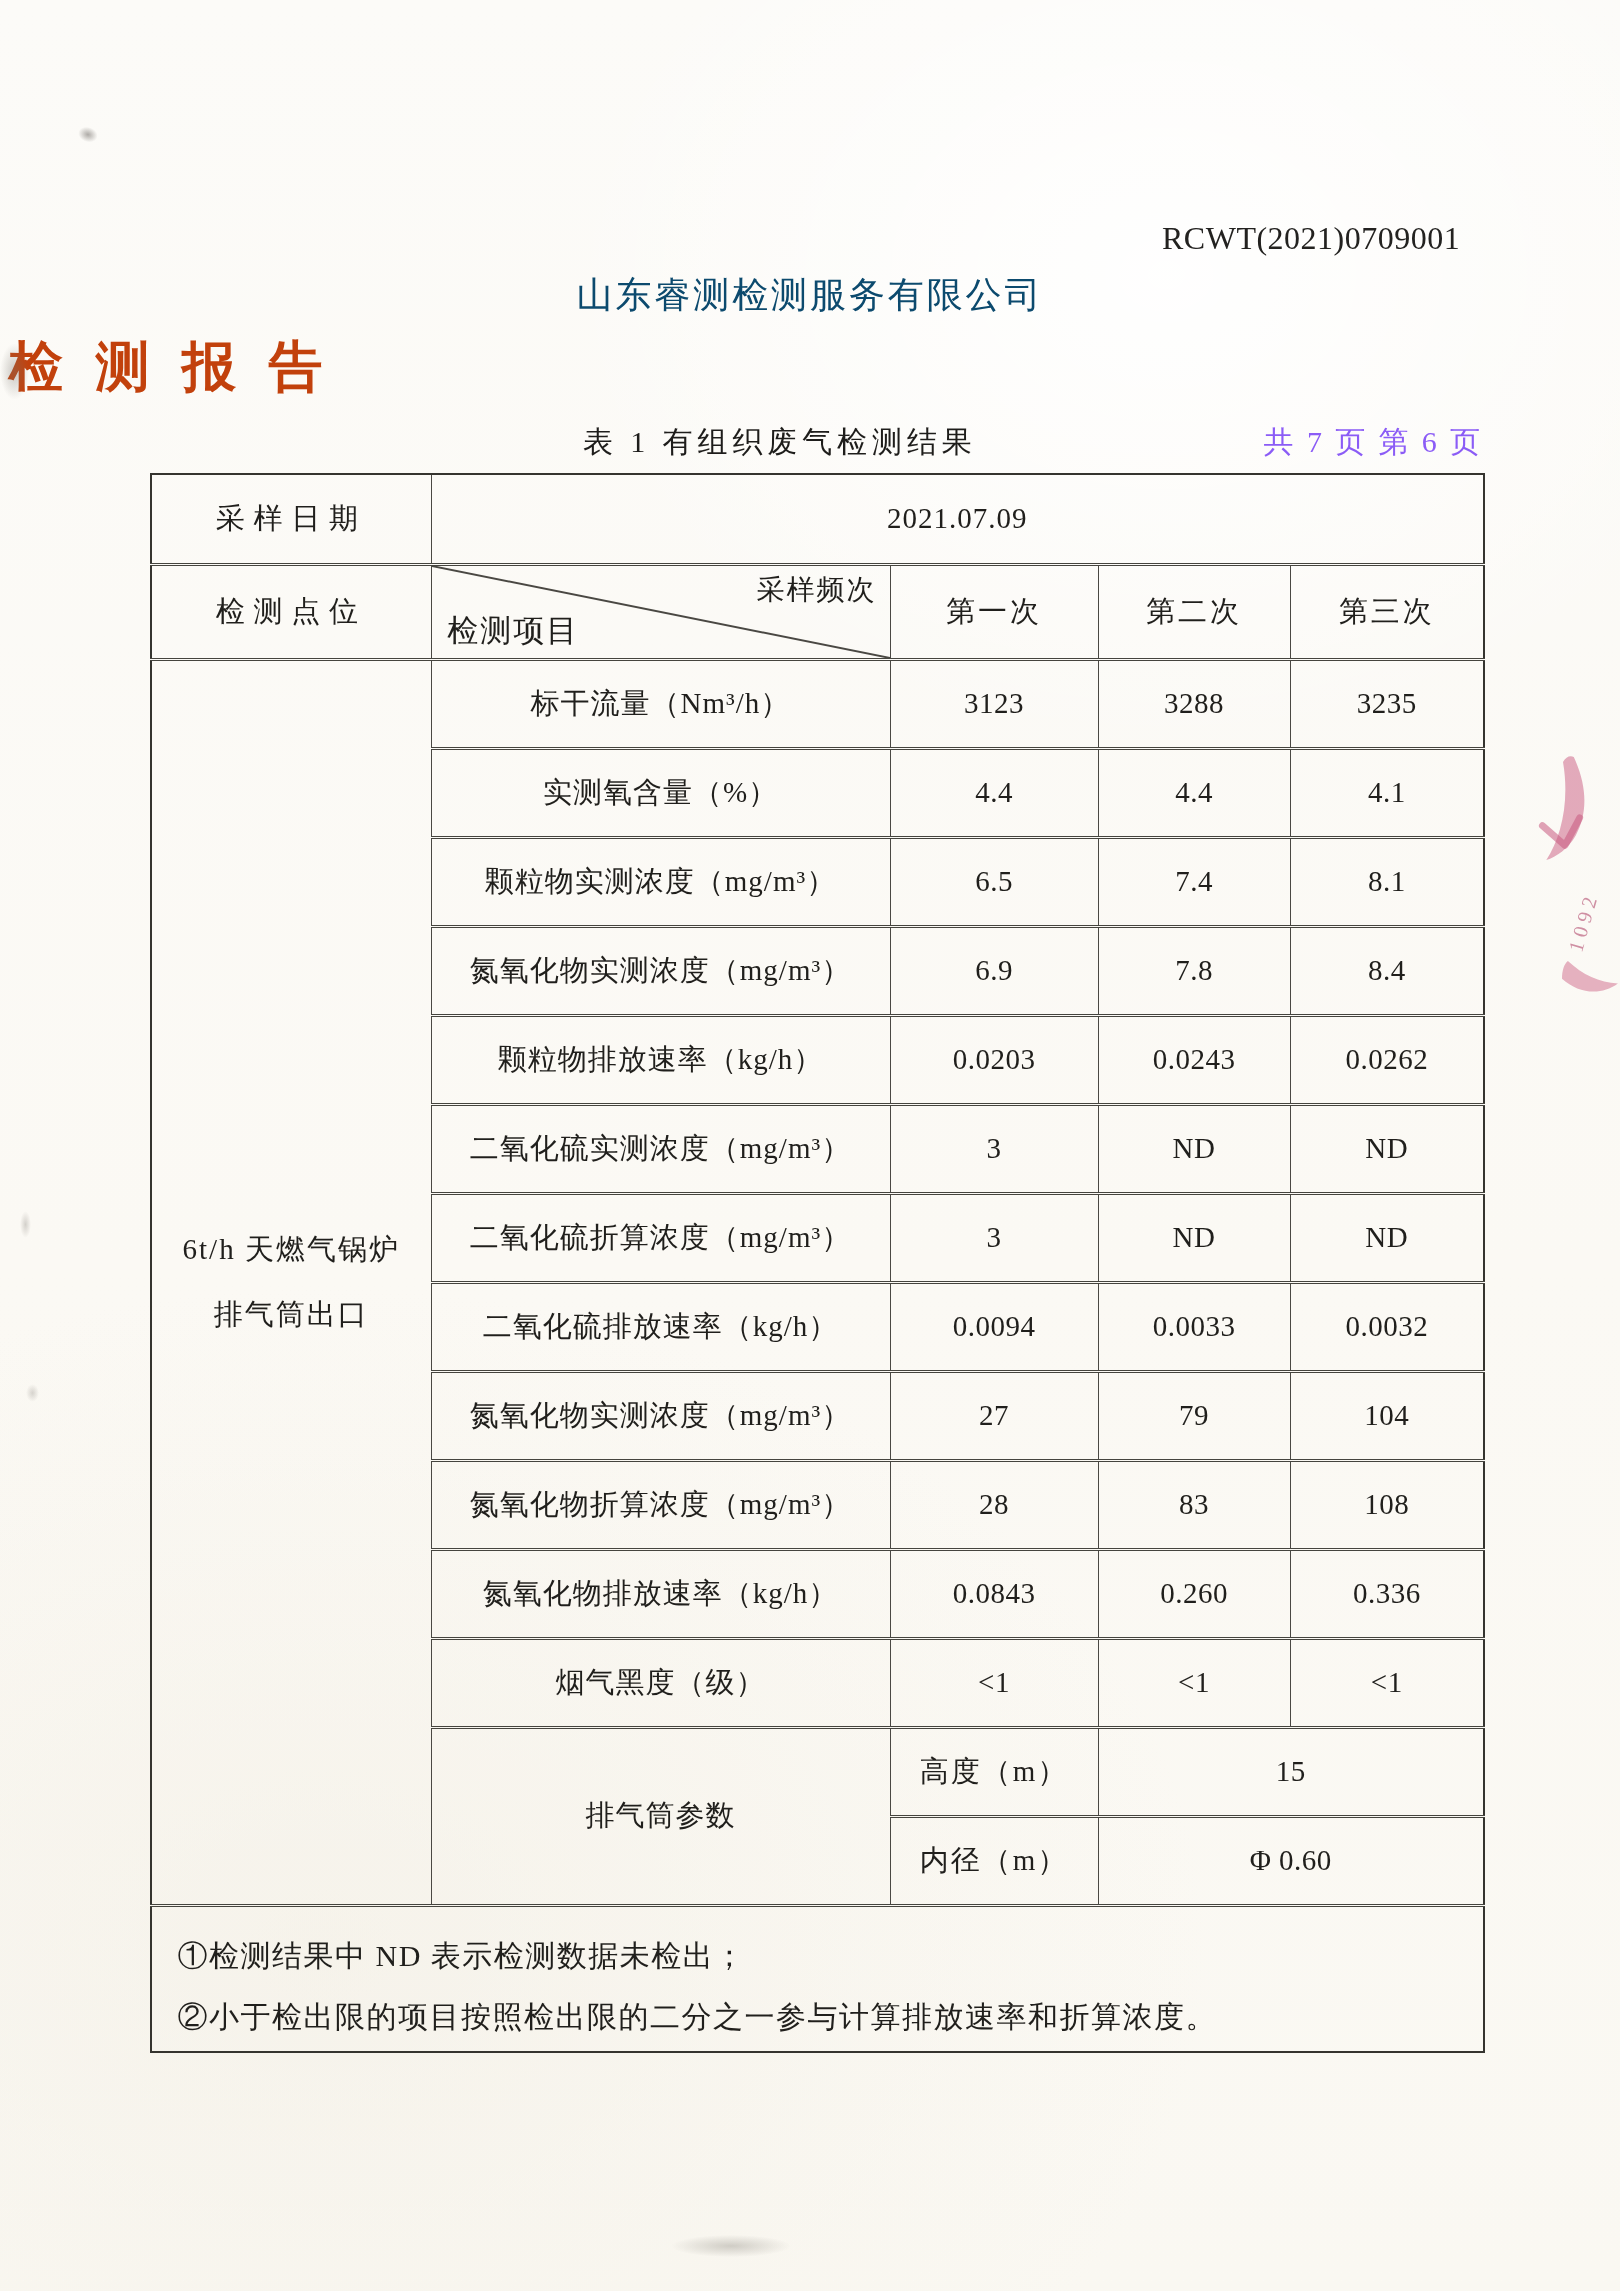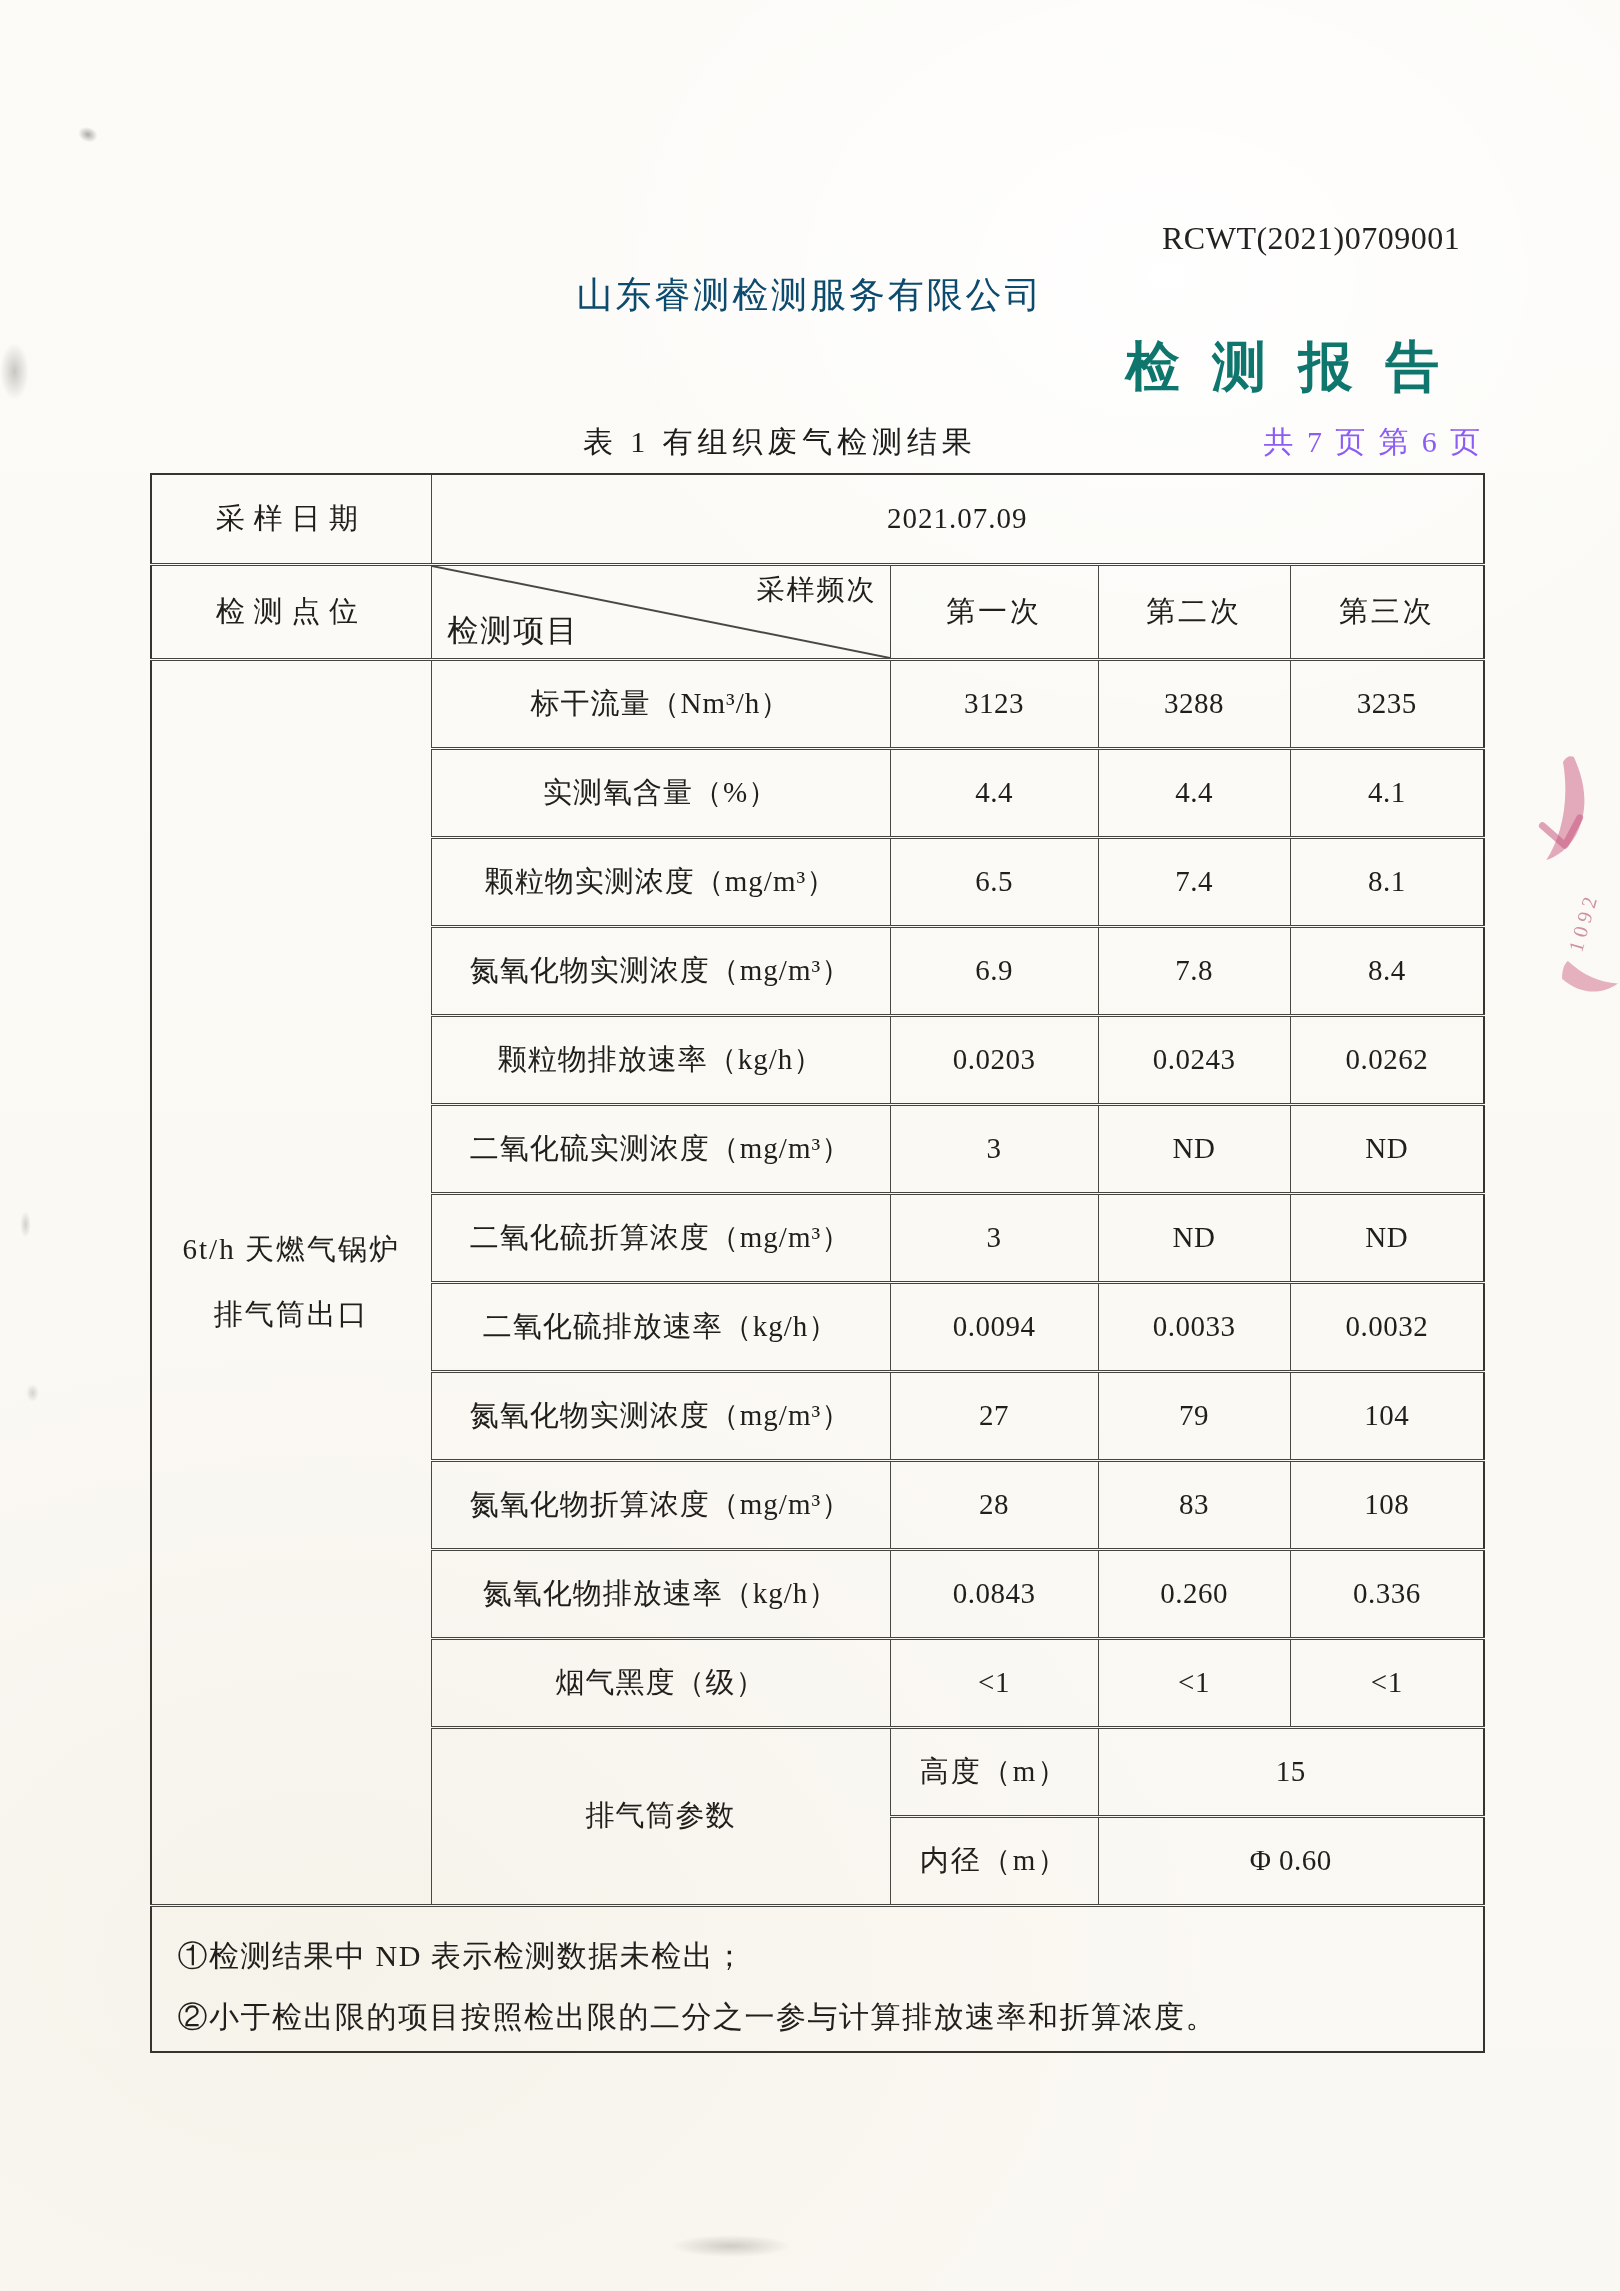--- a/index.html
+++ b/index.html
@@ -20,24 +20,24 @@
     top:220px;left:1162px;width:323px;
     font-size:32px;letter-spacing:0.5px;white-space:nowrap;
     color:#232220;
     font-family:Liberation Serif, serif;
   }
   .company{
     top:271px;left:0;width:1620px;text-align:center;
     font-size:36px;letter-spacing:2.9px;color:#0c4a6e;
   }
   .title{
-    top:331px;left:0;width:1448px;text-align:right;
+    top:331px;left:0;width:1448px;text-align:left;
     font-family:"Liberation Sans","DejaVu Sans",sans-serif;
     font-weight:bold;font-size:54px;letter-spacing:8.8px;text-indent:8.8px;
-    color:#0f766e;
+    color:#c2410c;
   }
   .caption{
     top:422px;left:583px;
     font-size:30px;letter-spacing:4.9px;color:#1e1d1b;white-space:nowrap;
   }
   .pageinfo{
     top:422px;left:1243px;width:240px;text-align:right;
     font-size:30px;letter-spacing:2.9px;color:#8b5cf6;white-space:nowrap;
   }
 

